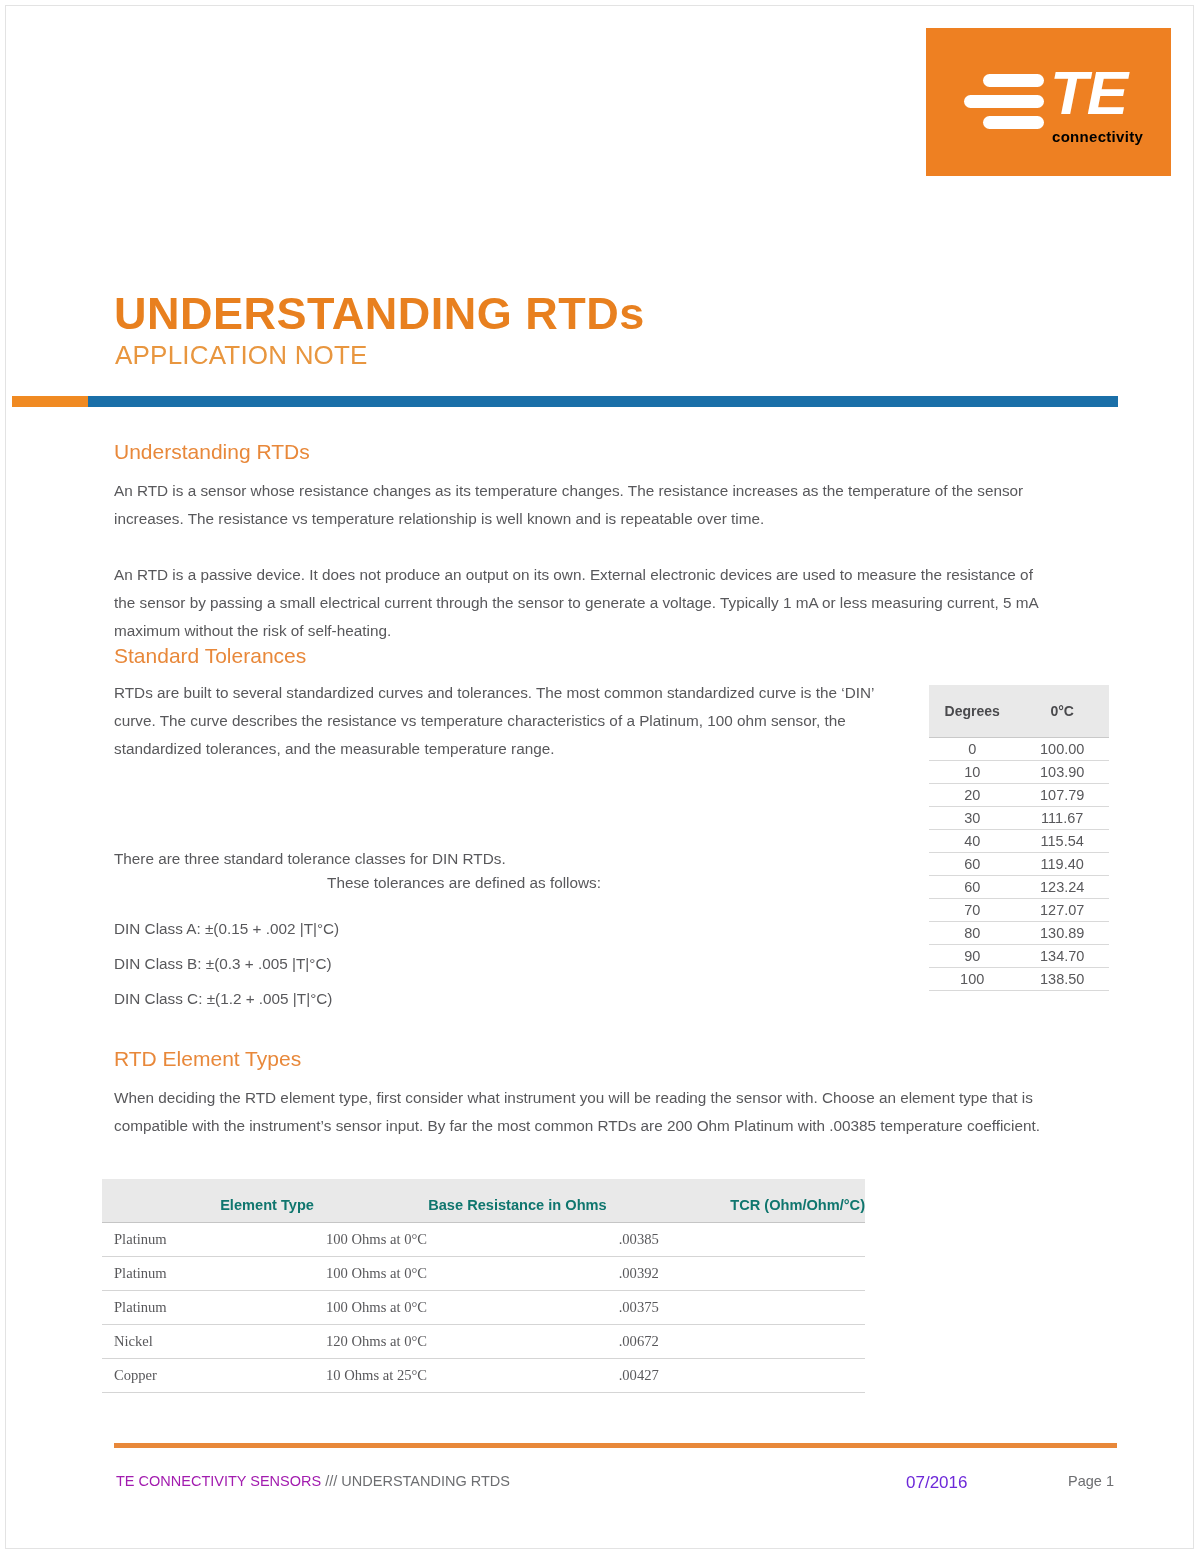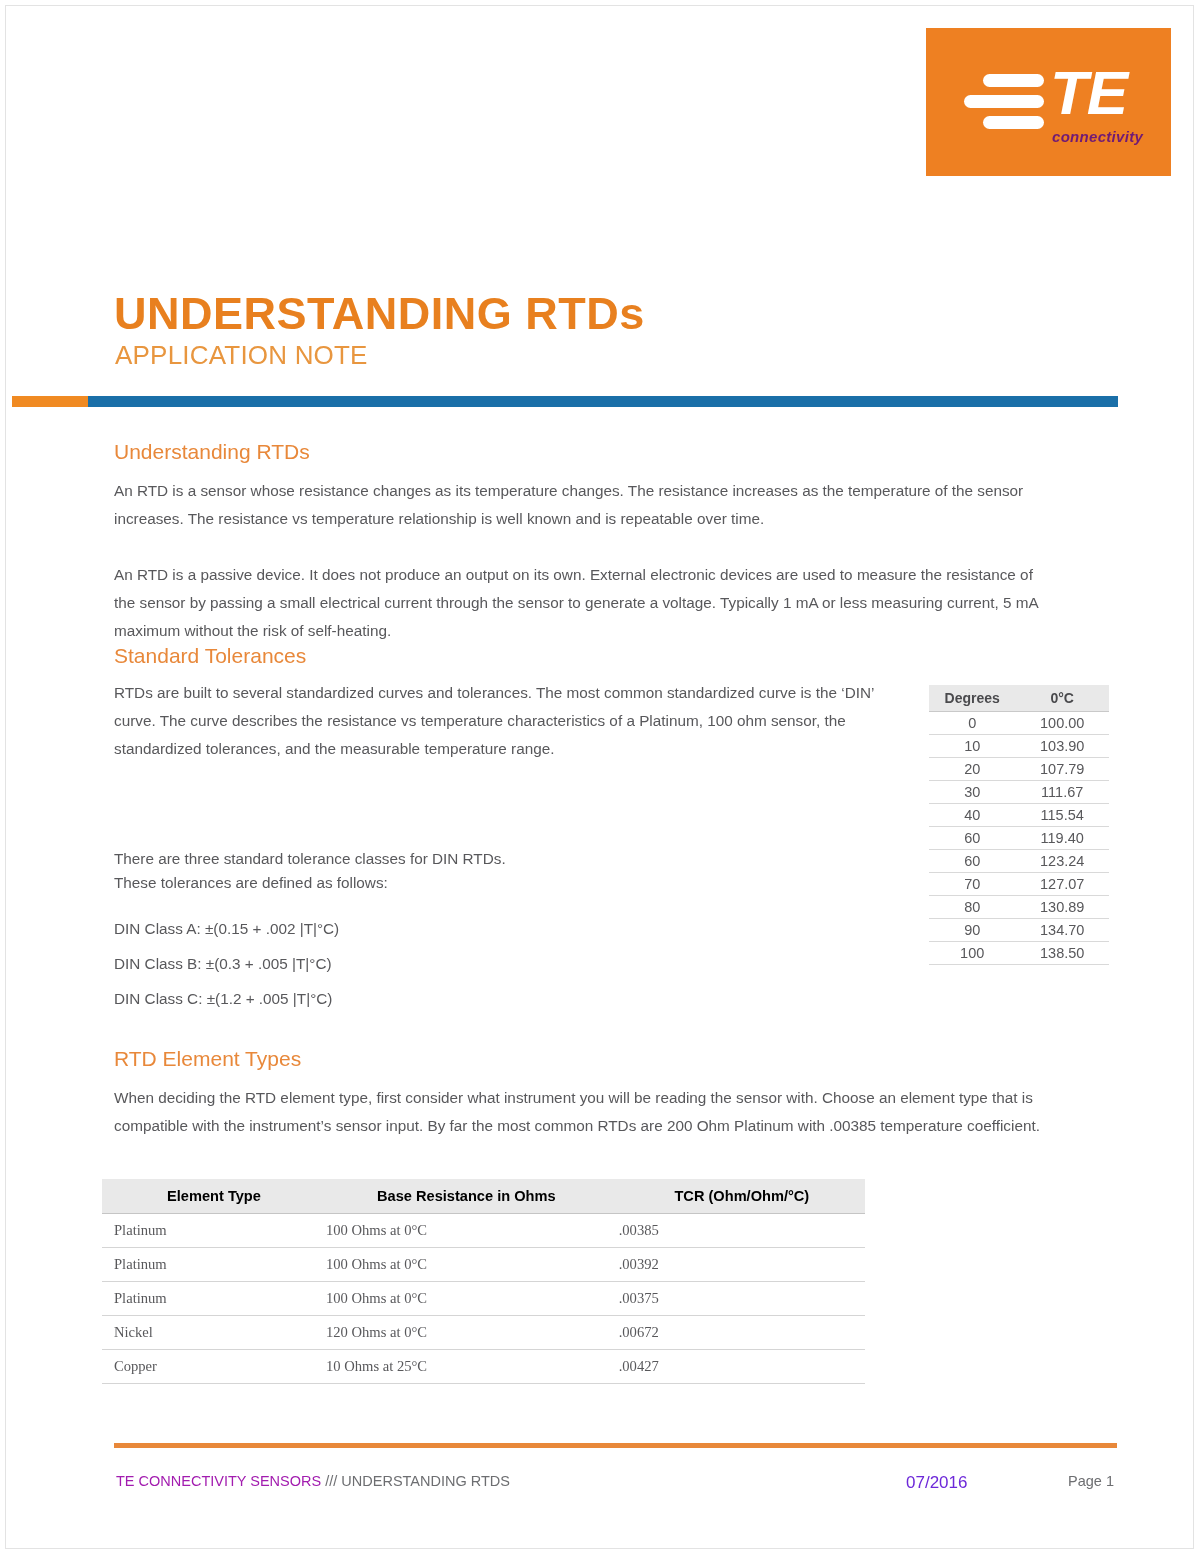--- a/index.html
+++ b/index.html
@@ -71,23 +71,22 @@
     letter-spacing: -1px;
     color: #ffffff;
     line-height: 1;
   }
   .logo-sub {
     position: absolute;
     left: 88px;
     top: 62px;
     font-family: "Liberation Sans", sans-serif;
     font-weight: bold;
-    font-style: italic;
     font-size: 15px;
-    color: #701a75;
+    color: #000000;
     letter-spacing: 0.3px;
     text-align: right;
   }
 
   
   .title {
     position: absolute;
     left: 108px;
     top: 285px;
     font-size: 45px;
@@ -157,21 +156,21 @@
     top: 679px;
     width: 180px;
     border-collapse: collapse;
     font-size: 14px;
   }
   .din-table th {
     background: #e9e9e9;
     color: #4a4a4d;
     font-weight: bold;
     font-size: 14px;
-    padding: 5px 6px;
+    padding: 18px 6px;
     text-align: center;
     border-bottom: 1px solid #c9c9c9;
   }
   .din-table td {
     padding: 3px 6px;
     text-align: center;
     color: #58585b;
     border-bottom: 1px solid #d9d9d9;
     font-size: 14.5px;
   }
@@ -181,24 +180,24 @@
   .el-table {
     position: absolute;
     left: 96px;
     top: 1173px;
     width: 763px;
     border-collapse: collapse;
     font-size: 14.6px;
   }
   .el-table th {
     background: #e9e9e9;
-    color: #000000;
-    font-weight: bold;
-    text-align: center;
-    padding: 9px 0 9px 12px;
+    color: #0f766e;
+    font-weight: bold;
+    text-align: right;
+    padding: 18px 0 9px 12px;
     border-bottom: 1px solid #c5c5c5;
     font-size: 14.6px;
   }
   .el-table td {
     padding: 8px 0 8px 12px;
     text-align: left;
     color: #58585b;
     border-bottom: 1px solid #d5d5d5;
     font-family: Liberation Serif, serif;
   }
@@ -273,21 +272,21 @@
 
   <div class="para" style="left:108px; top:555px; width:940px;">An RTD is a passive device.  It does not produce an output on its own.  External electronic devices are used to measure the resistance of the sensor by passing a small electrical current through the sensor to generate a voltage.  Typically 1 mA or less measuring current, 5 mA maximum without the risk of self-heating.</div>
 
   <div class="section-heading" style="left:108px; top:639px;">Standard Tolerances</div>
 
   <div class="para" style="left:108px; top:673px; width:775px;">RTDs are built to several standardized curves and tolerances.  The most common standardized curve is the ‘DIN’ curve.  The curve describes the resistance vs temperature characteristics of a Platinum, 100 ohm sensor, the standardized tolerances, and the measurable temperature range.</div>
 
 
   <div class="para" style="left:108px; top:839px; width:700px;">There are three standard tolerance classes for DIN RTDs.</div>
 
-  <div class="para" style="left:108px; top:863px; width:700px;">These tolerances are defined as follows:</div>
+  <div class="para" style="left:108px; top:863px; width:700px;text-align:center;">These tolerances are defined as follows:</div>
 
   <div class="para" style="left:108px; top:909px; width:700px;">DIN Class A:  ±(0.15 + .002 |T|°C)</div>
   <div class="para" style="left:108px; top:944px; width:700px;">DIN Class B:  ±(0.3 + .005 |T|°C)</div>
   <div class="para" style="left:108px; top:979px; width:700px;">DIN Class C:  ±(1.2 + .005 |T|°C)</div>
 
   <table class="din-table">
     <thead>
       <tr>
         <th>Degrees</th>
         <th>0°C</th>

